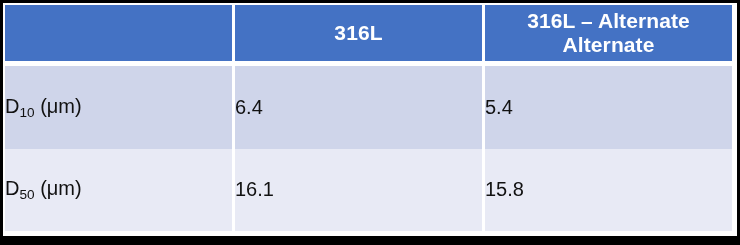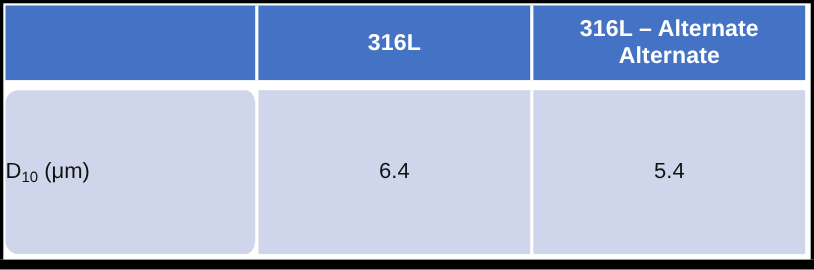--- a/index.html
+++ b/index.html
@@ -86,45 +86,44 @@
     color: #ffffff;
     font-weight: bold;
     font-size: 21px;
     line-height: 1.15;
     text-align: center;
     letter-spacing: 0.1px;
     padding: 4px 8px;
   }
   th.hdr-mid { border-right: 3px solid #ffffff; }
 
-  thead tr { height: 68px; }
+  thead tr { height: 56px; }
 
   
   tr.sep td {
     height: 3px;
     background: #ffffff;
     padding: 0;
   }
 
   
   tbody tr.data { height: 48px; }
 
   td.rowlabel {
     font-size: 20px;
     color: #111111;
     text-align: left;
     padding-left: 13px;
     white-space: nowrap;
     border-right: 3px solid #ffffff;
-    border-radius: 12px;
   }
   td.val {
     font-size: 20px;
     color: #111111;
-    text-align: center;
+    text-align: left;
   }
   td.val-mid { border-right: 3px solid #ffffff; }
 
   tr.band-dark td { background: #CFD5EA; }
   tr.band-light td { background: #E8EAF5; }
 
   sub {
     font-size: 0.68em;
     vertical-align: -0.28em;
     letter-spacing: 0;
@@ -162,18 +161,23 @@
           <td></td>
           <td></td>
         </tr>
 
         <tr class="data band-dark">
           <td class="rowlabel"><span>D</span><sub>10</sub><span> (μm)</span></td>
           <td class="val val-mid">6.4</td>
           <td class="val">5.4</td>
         </tr>
 
+        <tr class="data band-light">
+          <td class="rowlabel"><span>D</span><sub>50</sub><span> (μm)</span></td>
+          <td class="val val-mid">16.1</td>
+          <td class="val">15.8</td>
+        </tr>
 
       </tbody>
     </table>
   </div>
 
 </div>
 
 </body></html>

